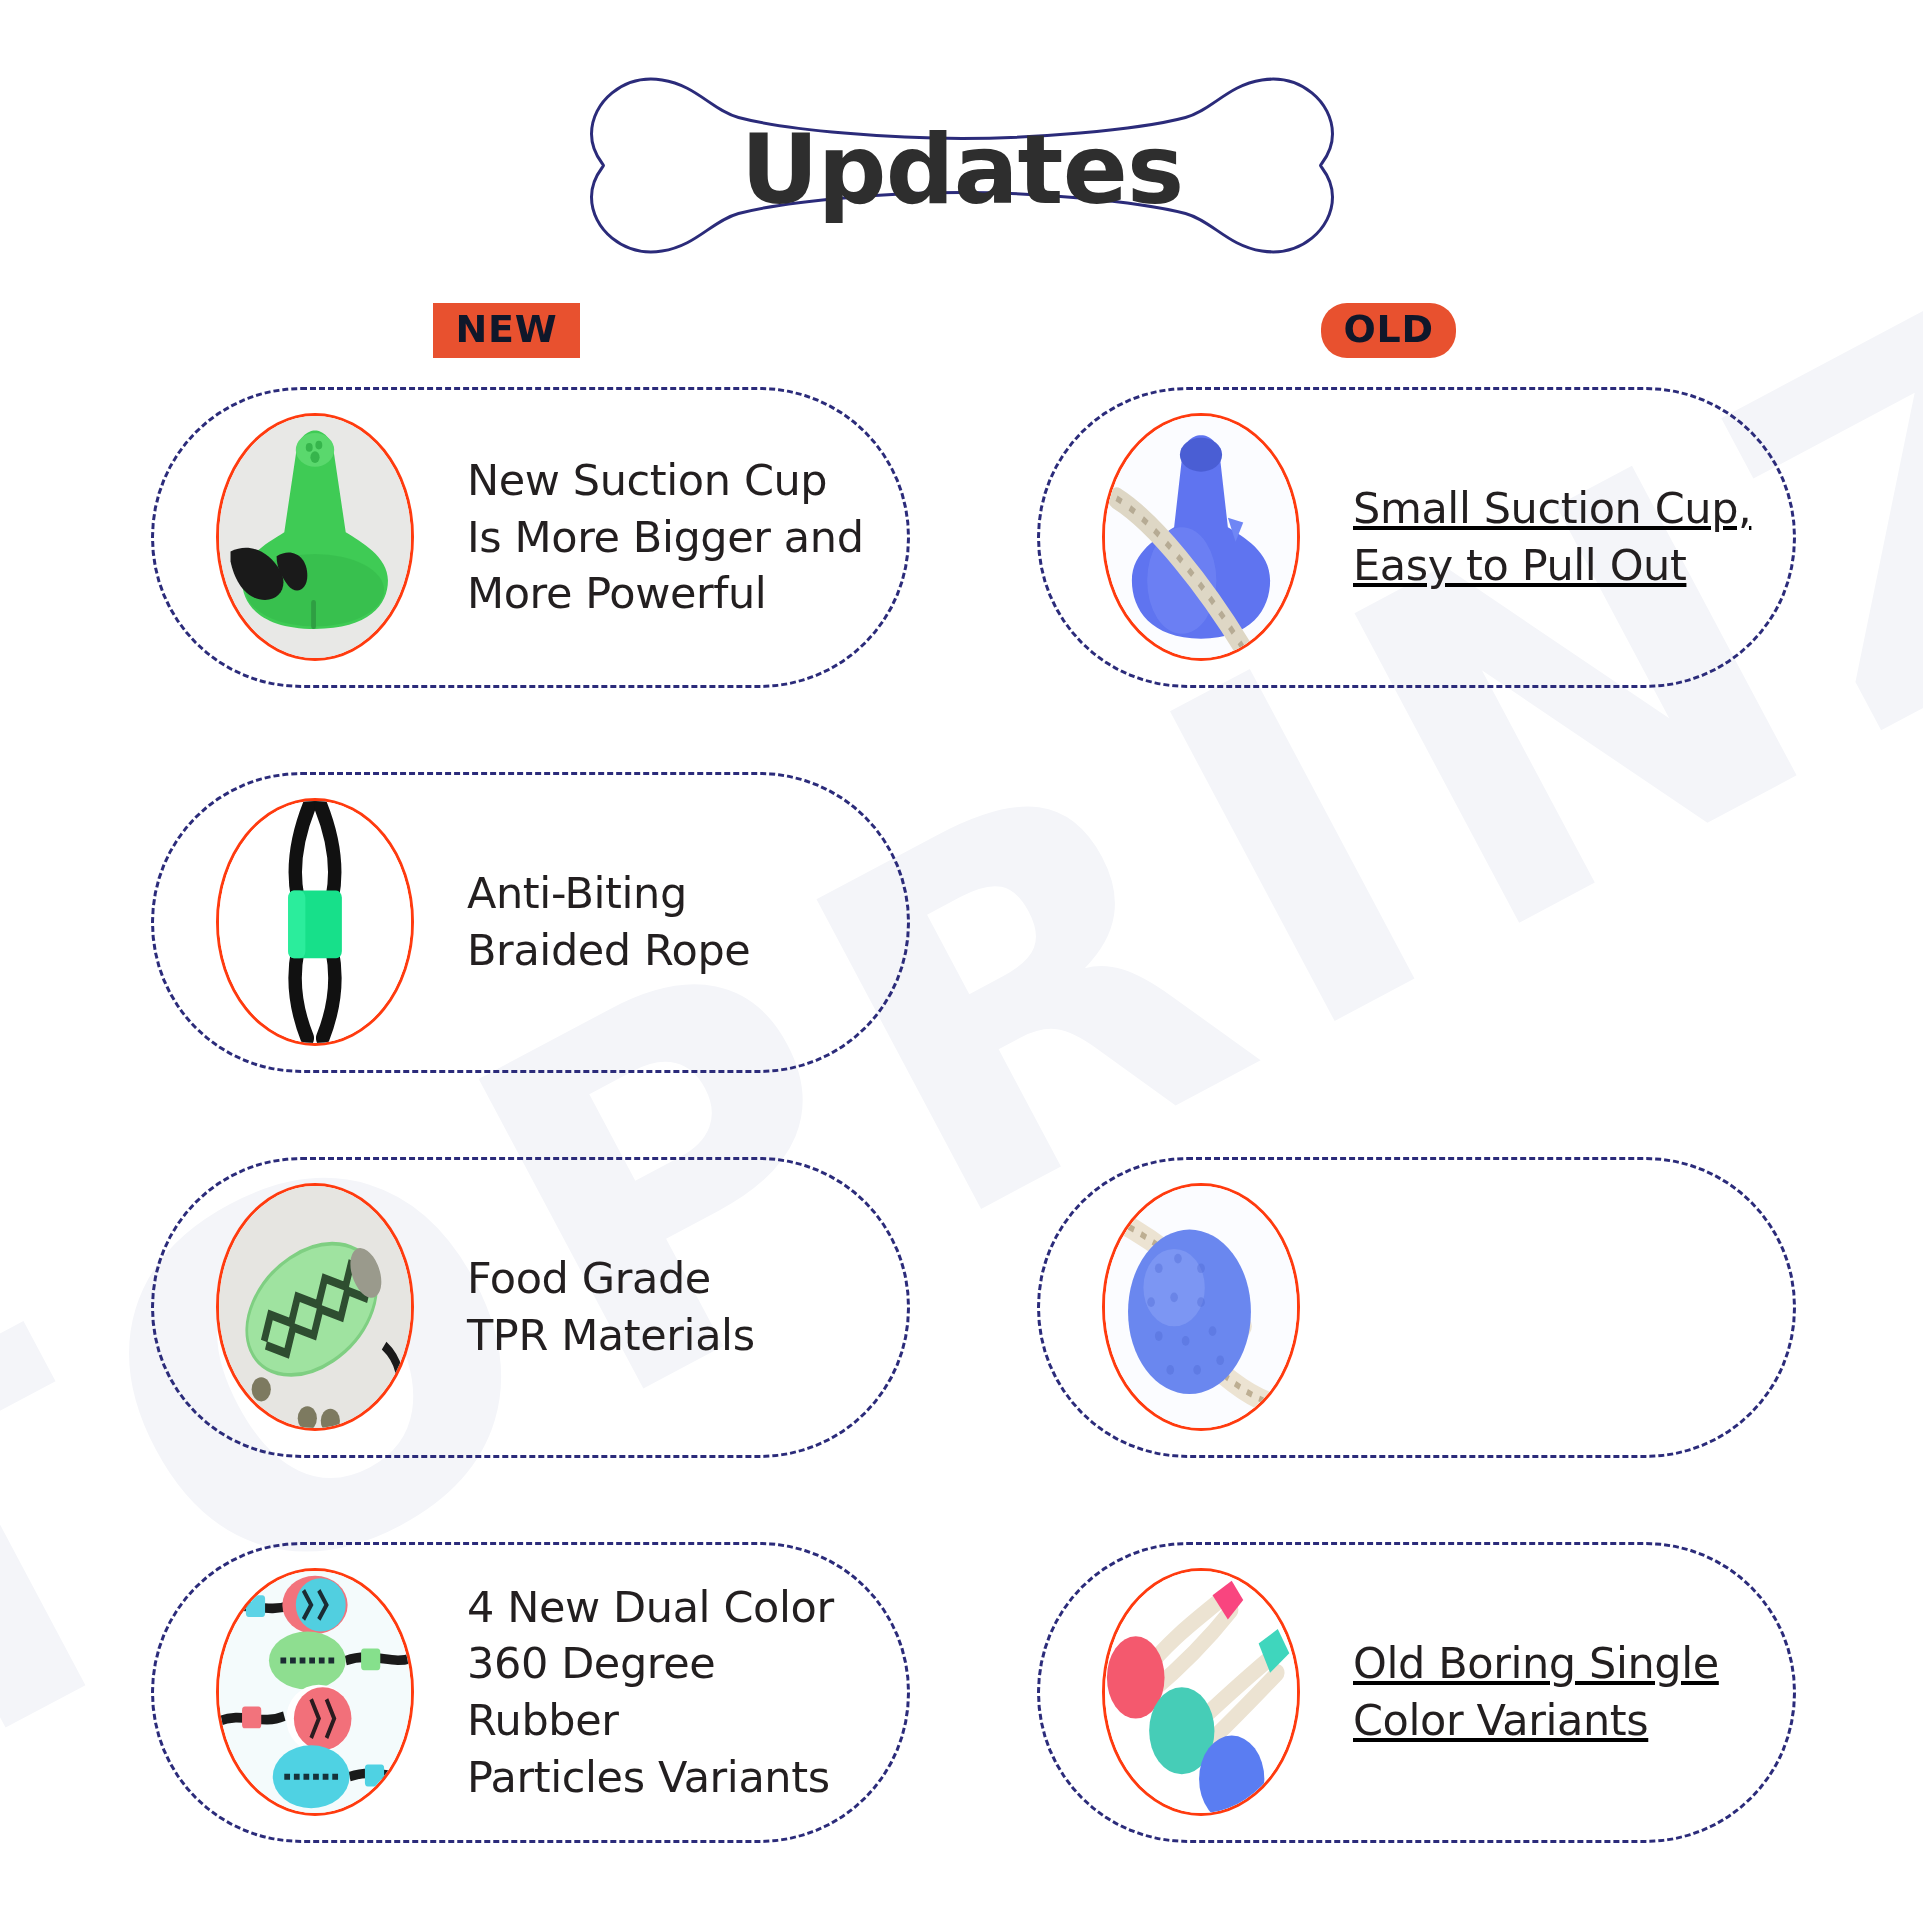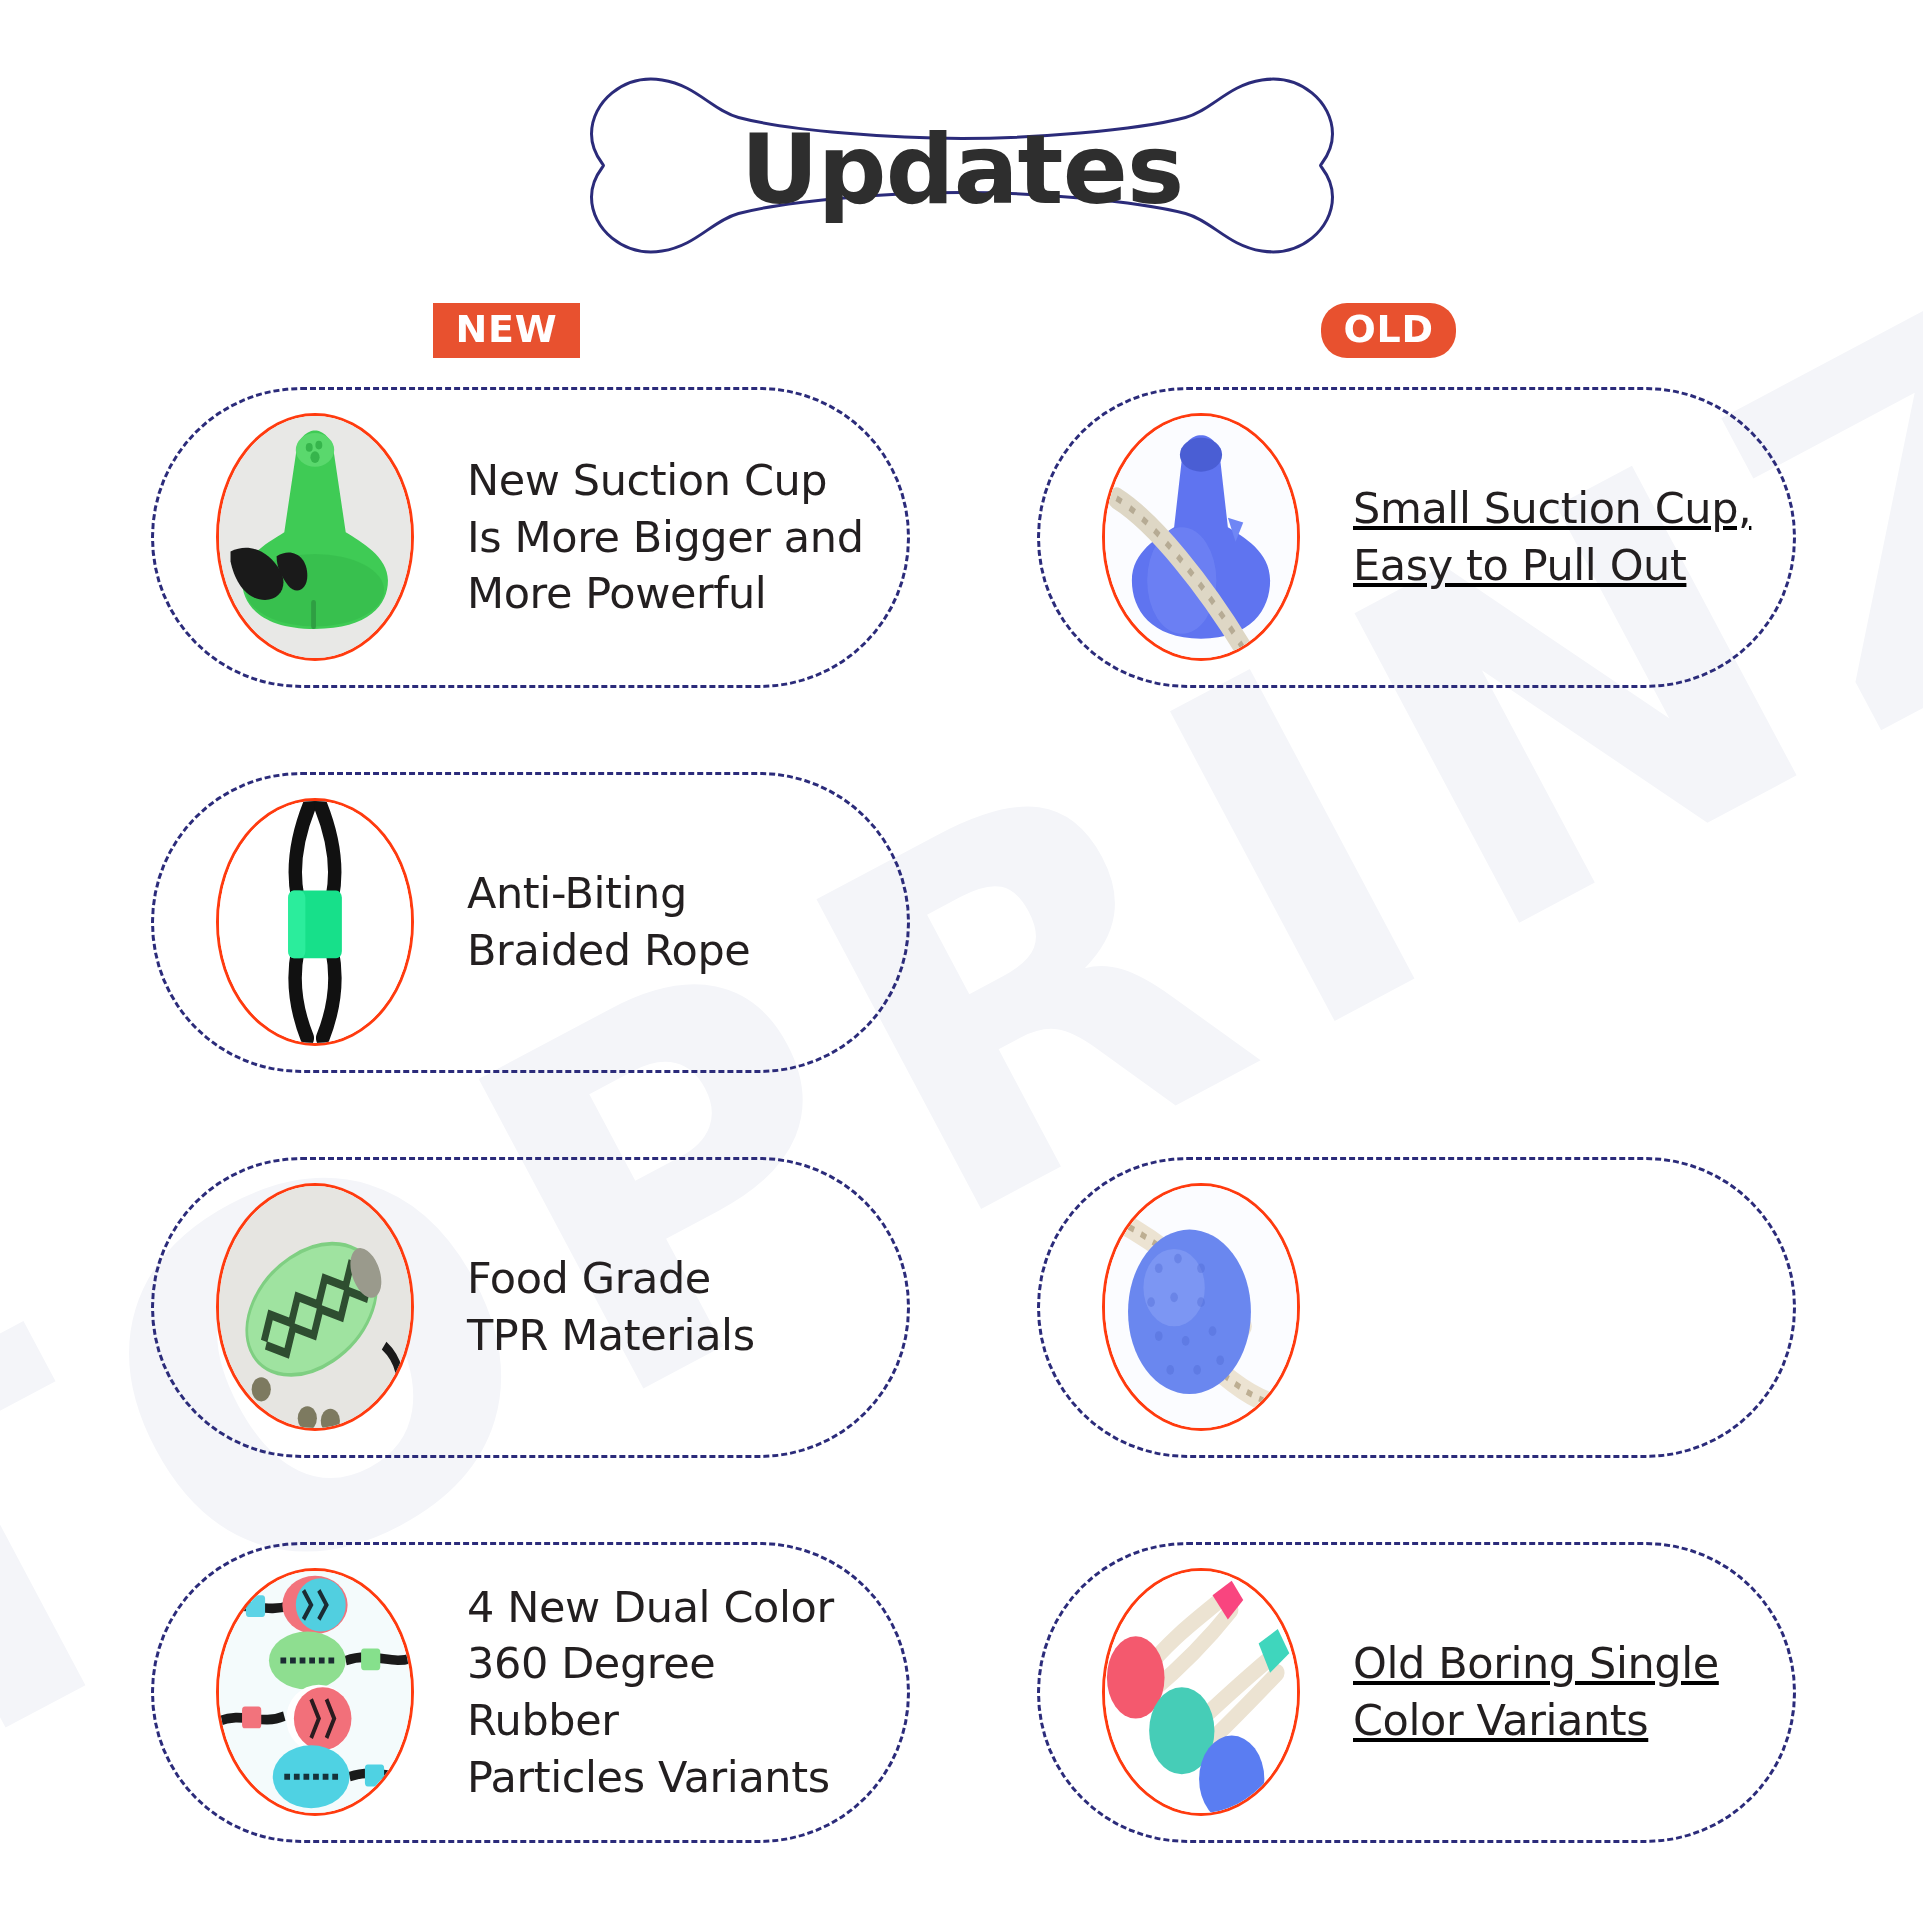--- a/index.html
+++ b/index.html
@@ -62,21 +62,21 @@
   
   #badges {
     position: absolute;
     top: 303px; left: 0; width: 1924px; height: 60px;
     z-index: 2;
   }
   .badge {
     position: absolute;
     top: 0;
     background: #e8512f;
-    color: #ffffff;
+    color: #0f172a;
     font-family: "DejaVu Sans", sans-serif;
     font-weight: bold;
     font-size: 38px;
     letter-spacing: 0.8px;
     padding: 6.8px 22.5px 9.8px 22.5px;
     line-height: 1;
     text-align: center;
   }
   #badge-new { left: 433px; }
   #badge-old { left: 1321px; border-radius: 26px; }

